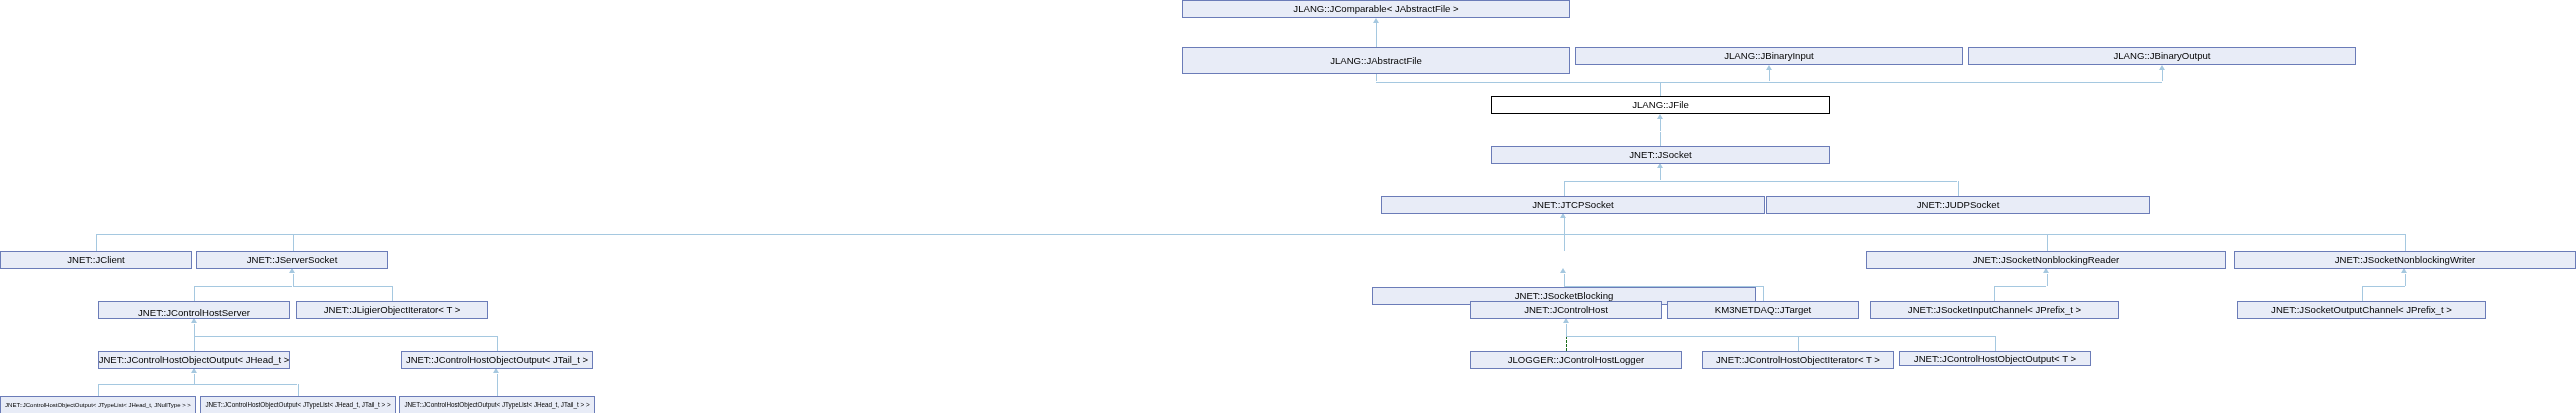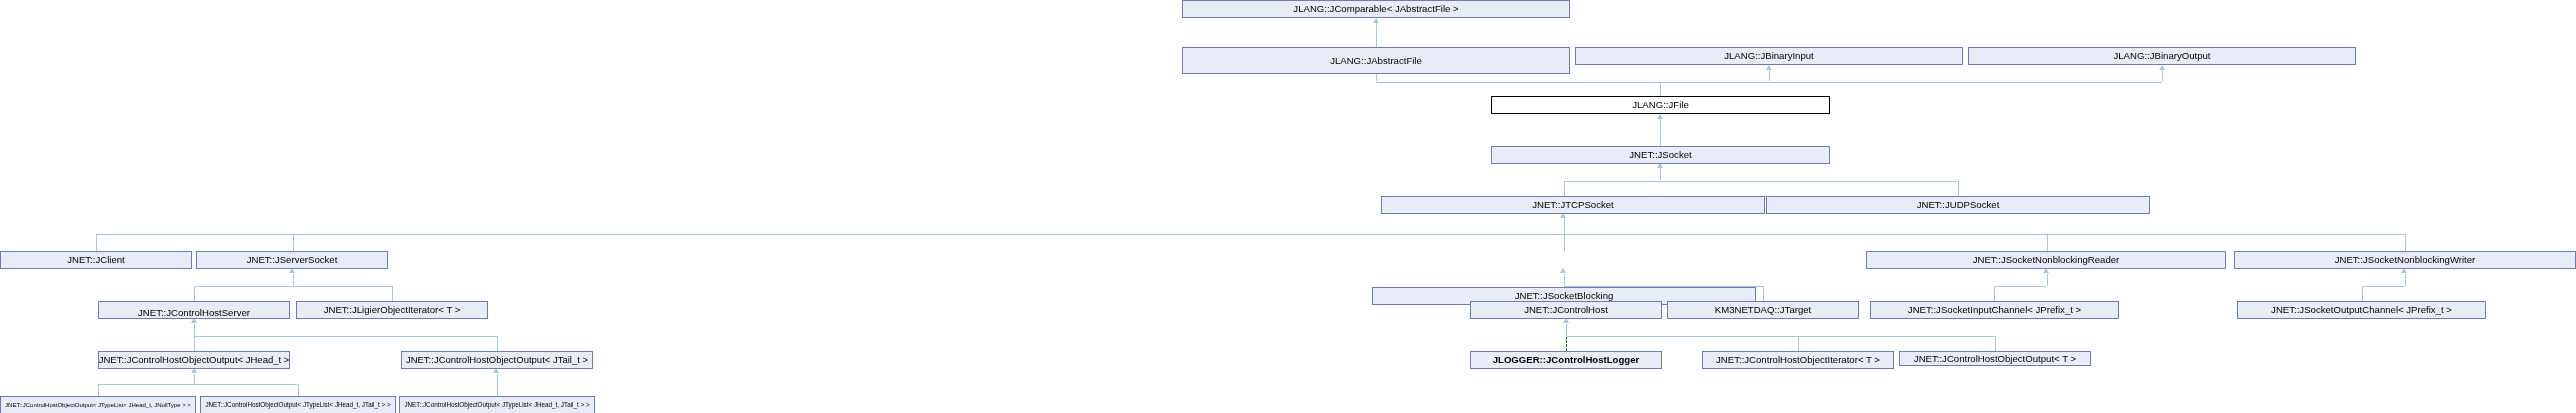--- a/index.html
+++ b/index.html
@@ -182,21 +182,21 @@
       </div>
       <div class="node" style="left: 2237px; top: 301px; width: 249px; height: 17.5px;">
         <span>JNET::JSocketOutputChannel&lt; JPrefix_t &gt;</span>
       </div>
       <div class="node" style="left: 98px; top: 351px; width: 192px; height: 17.5px;">
         <span style="font-size: 9.5px;">JNET::JControlHostObjectOutput&lt; JHead_t &gt;</span>
       </div>
       <div class="node" style="left: 401px; top: 351px; width: 192px; height: 17.5px;">
         <span style="font-size: 9.5px;">JNET::JControlHostObjectOutput&lt; JTail_t &gt;</span>
       </div>
-      <div class="node" style="left: 1470px; top: 351px; width: 192px; height: 17.5px; font-weight: bold;">
+      <div class="node" style="left: 1470px; top: 351px; width: 212px; height: 17.5px;">
         <span>JLOGGER::JControlHostLogger</span>
       </div>
       <div class="node" style="left: 1702px; top: 351px; width: 192px; height: 17.5px;">
         <span>JNET::JControlHostObjectIterator&lt; T &gt;</span>
       </div>
       <div class="node" style="left: 1899px; top: 351px; width: 192px; height: 15px;">
         <span>JNET::JControlHostObjectOutput&lt; T &gt;</span>
       </div>
       <div class="node" style="left: 0px; top: 396px; width: 196px; height: 17.5px;">
         <span style="font-size: 6px;">JNET::JControlHostObjectOutput&lt; JTypeList&lt; JHead_t, JNullType &gt; &gt;</span>

